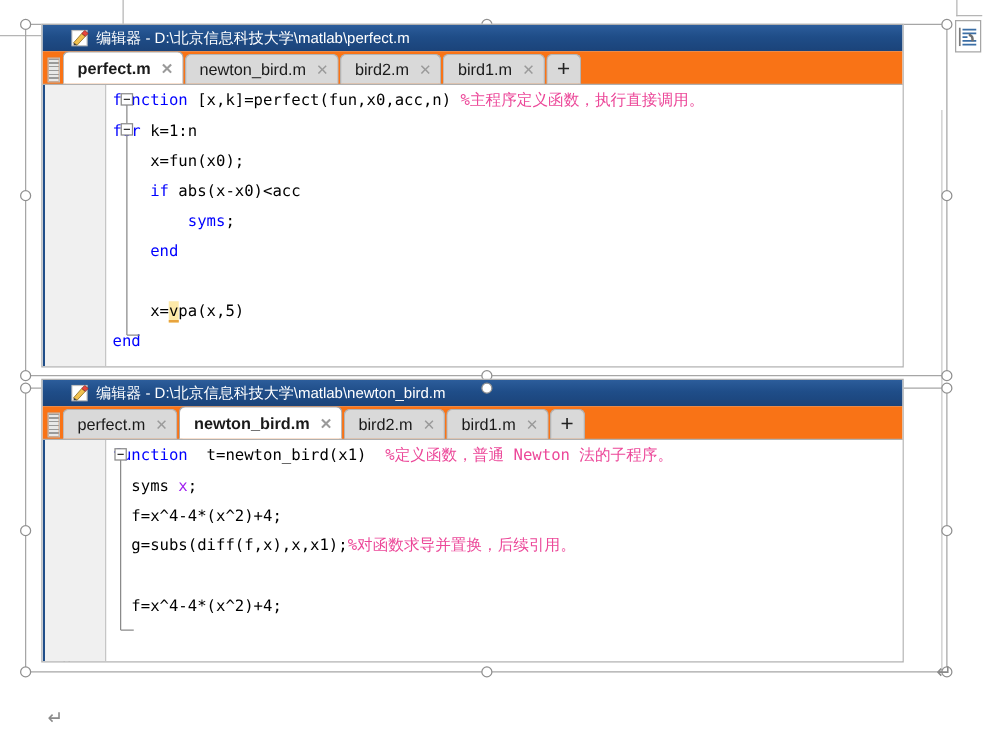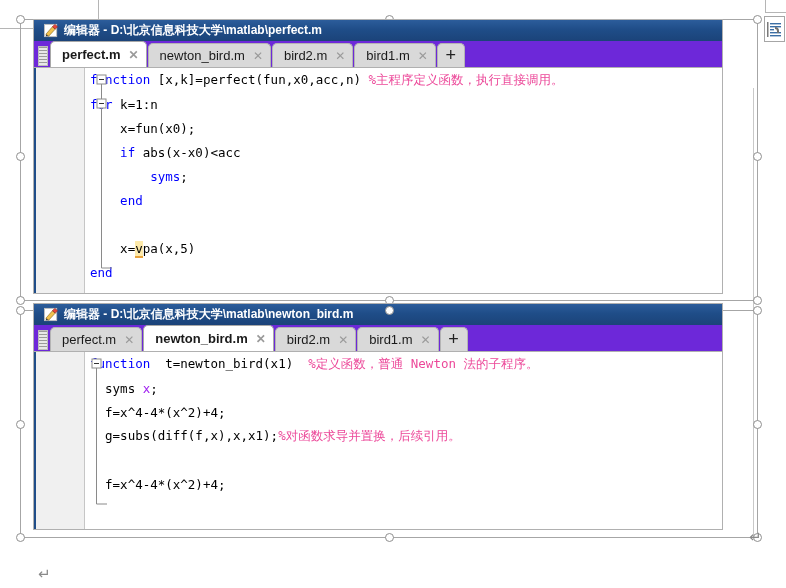--- a/index.html
+++ b/index.html
@@ -58,38 +58,37 @@
     position: absolute;
     background: #ffffff;
     border: 1px solid #b0b0b0;
     box-sizing: border-box;
     overflow: hidden;
   }
   .titlebar {
     height: 21px;
     background: linear-gradient(to bottom, #2c5d9b 0%, #1f4d88 45%, #1b4379 100%);
     display: flex; align-items: center;
-    padding-left: 10px;
+    padding-left: 23px;
     color: #ffffff;
     font-size: 12px;
     white-space: nowrap;
     overflow: hidden;
-    font-weight: bold;
   }
   .title-icon {
     width: 15px; height: 15px; margin-right: 5px;
     flex: 0 0 auto;
     display: block;
   }
   .title-text { line-height: 21px; letter-spacing: 0px; }
 
   
   .tabstrip {
     height: 27px;
-    background: #6d28d9;
+    background: #f97316;
     border-bottom: 1px solid #b0b0b0;
     display: flex; align-items: flex-end;
     padding-left: 2px;
     box-sizing: border-box;
     position: relative;
   }
   .grip {
     width: 10px; height: 20px;
     margin: 0 2px 1px 2px;
     background:

